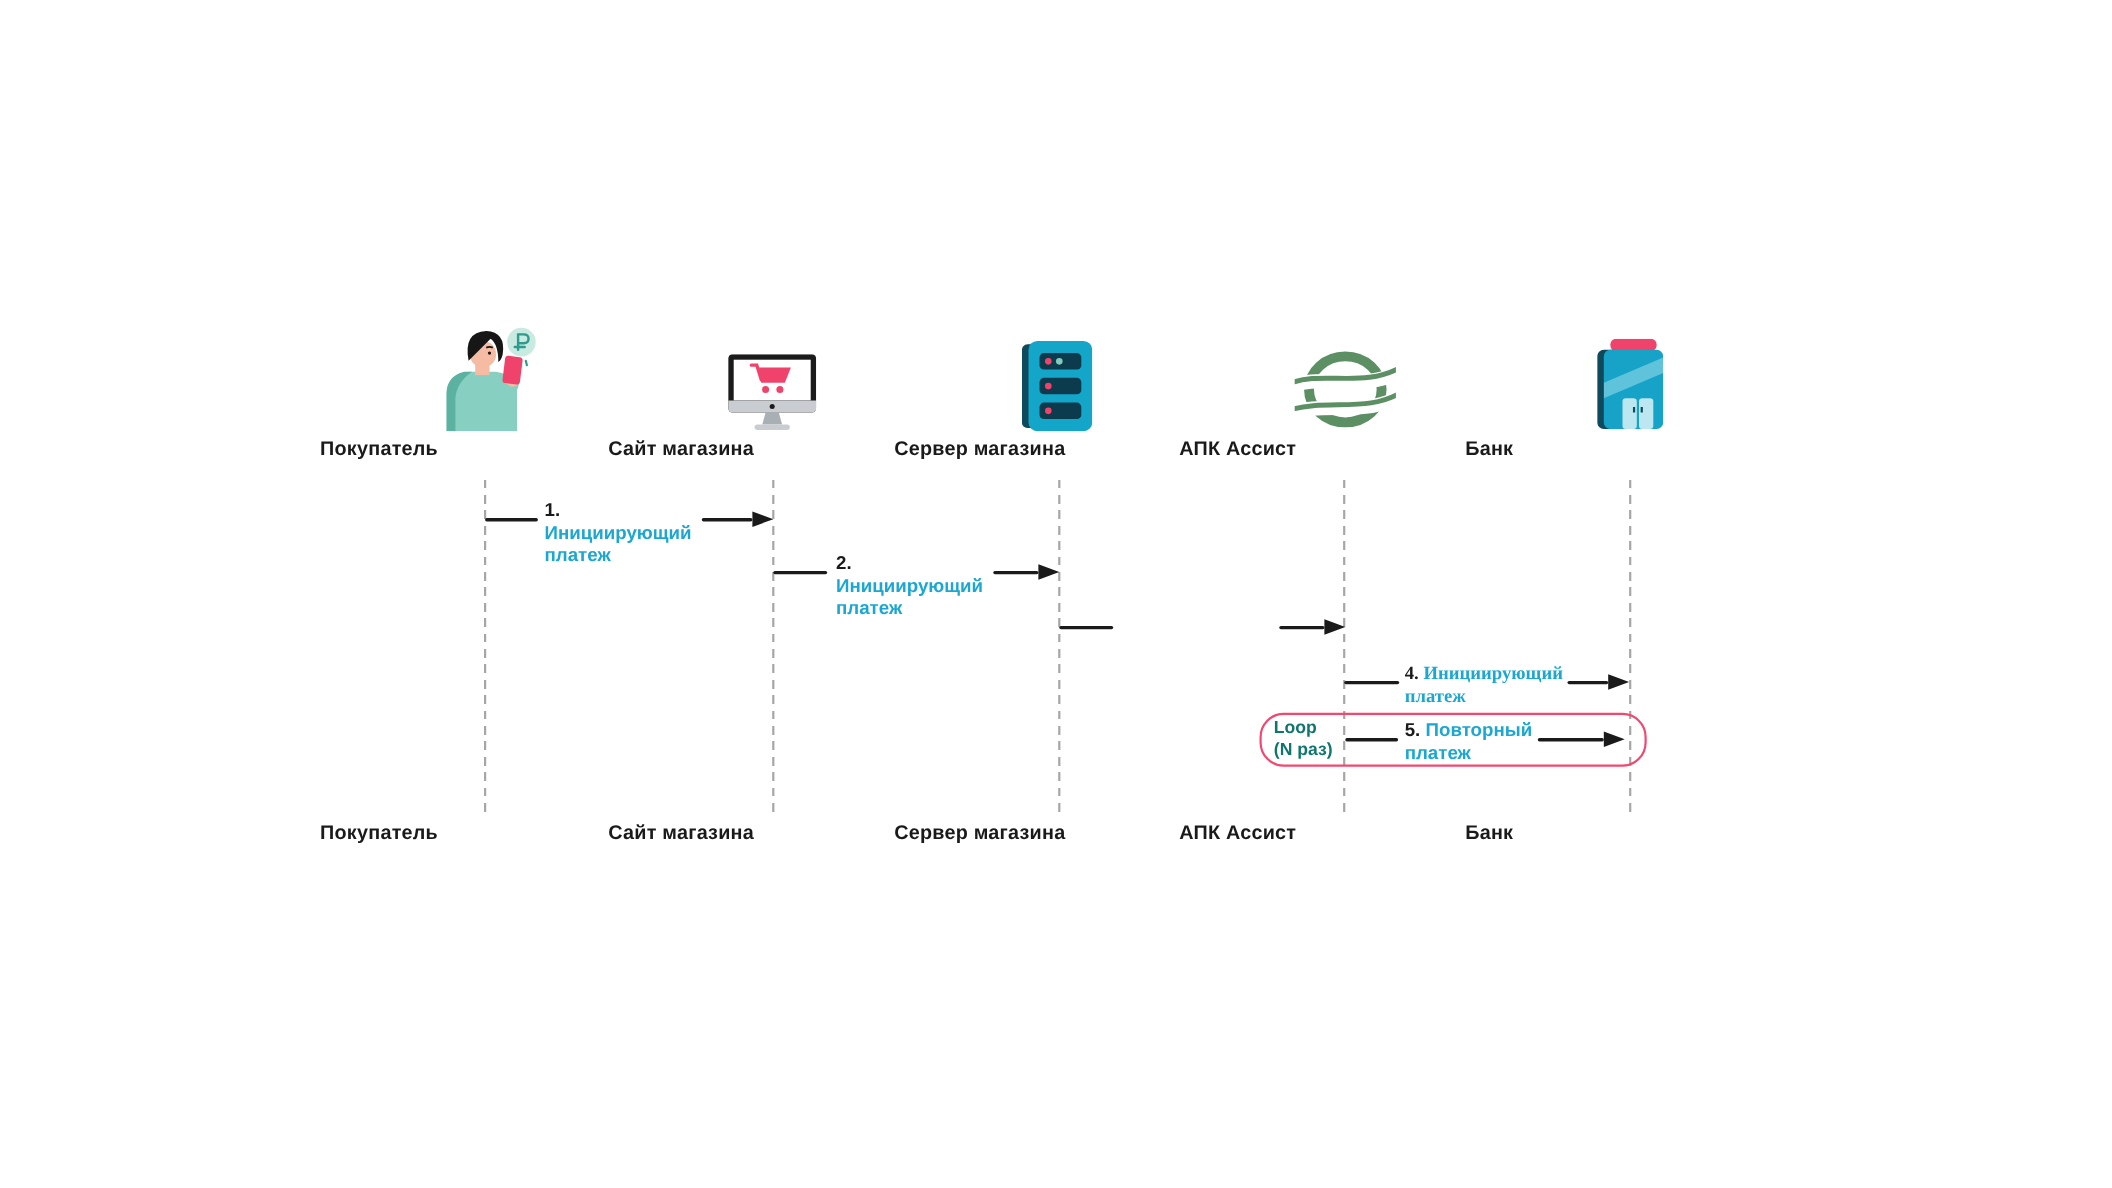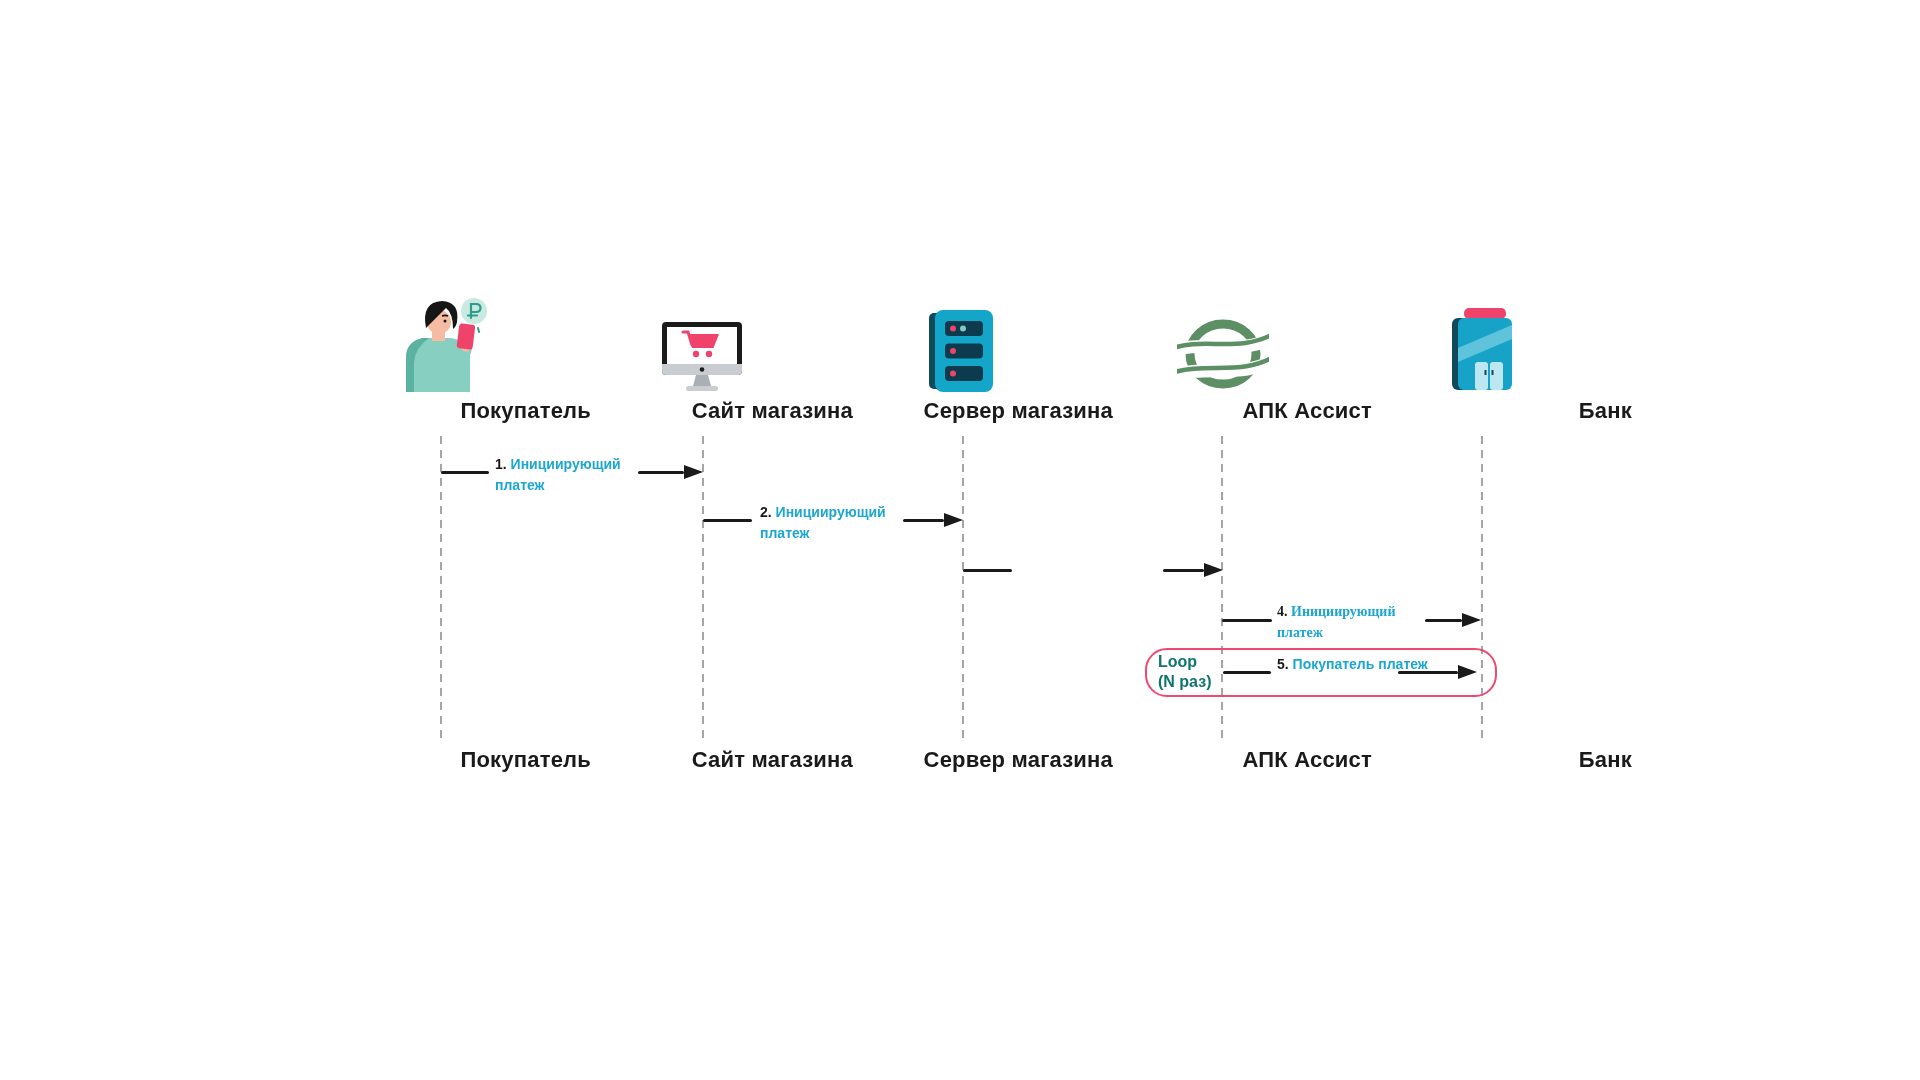--- a/index.html
+++ b/index.html
@@ -2,35 +2,35 @@
 <html><head>
 <meta charset="utf-8">
 <style>
   html,body{margin:0;padding:0;background:#ffffff;}
   .canvas{
     position:relative;width:1920px;height:1080px;background:#ffffff;overflow:hidden;
     font-family:"Liberation Sans","DejaVu Sans",sans-serif;
   }
   .icon-wrap{position:absolute;width:110px;height:96px;display:flex;align-items:flex-end;justify-content:center;}
   .actor-label{
-    position:absolute;width:300px;text-align:right;
-    font-size:22px;font-weight:bold;color:#1a1a1a;letter-spacing:.2px;
+    position:absolute;width:300px;text-align:left;
+    font-size:18px;font-weight:bold;color:#1a1a1a;letter-spacing:.2px;
   }
   .lifeline{
     position:absolute;top:436px;height:304px;width:2px;
     background:repeating-linear-gradient(to bottom,#a6a6a6 0 8px,transparent 8px 14px);
   }
   .seg{position:absolute;height:3px;background:#1a1a1a;border-radius:1.5px;}
   .ah{
     position:absolute;width:0;height:0;
     border-top:7px solid transparent;border-bottom:7px solid transparent;
     border-left:19px solid #1a1a1a;
   }
   .msg{
-    position:absolute;width:152px;font-size:14px;line-height:20.5px;
+    position:absolute;width:152px;font-size:17px;line-height:20.5px;
     font-weight:bold;color:#1ba7d2;
   }
   .msg .num{color:#1a1a1a;}
   .loop-box{
     position:absolute;left:1145px;top:648px;width:352px;height:49px;
     border:2.5px solid #f2486f;border-radius:22px;box-sizing:border-box;background:transparent;
   }
   .loop-label{
     position:absolute;left:1158px;top:652px;width:80px;
     font-size:16px;line-height:19.5px;font-weight:bold;color:#0f766e;
@@ -170,21 +170,21 @@
   <div class="loop-label">
     <span>Loop</span>
     <span>(N раз)</span>
   </div>
 
   <div class="seg" style="left:1223px;top:670.5px;width:48px;"></div>
   <div class="seg" style="left:1398px;top:670.5px;width:60px;"></div>
   <div class="ah" style="left:1458px;top:665px;"></div>
   <div class="msg" style="left:1277px;top:654px;">
     <span class="num">5.</span>
-    <span>Покупатель платеж</span>
+    <span>Повторный платеж</span>
   </div>
 
   <div class="actor-label" style="left:291px;top:747px;">Покупатель</div>
   <div class="actor-label" style="left:553px;top:747px;">Сайт магазина</div>
   <div class="actor-label" style="left:813px;top:747px;">Сервер магазина</div>
   <div class="actor-label" style="left:1072px;top:747px;">АПК Ассист</div>
   <div class="actor-label" style="left:1332px;top:747px;">Банк</div>
 
 </div>
 

